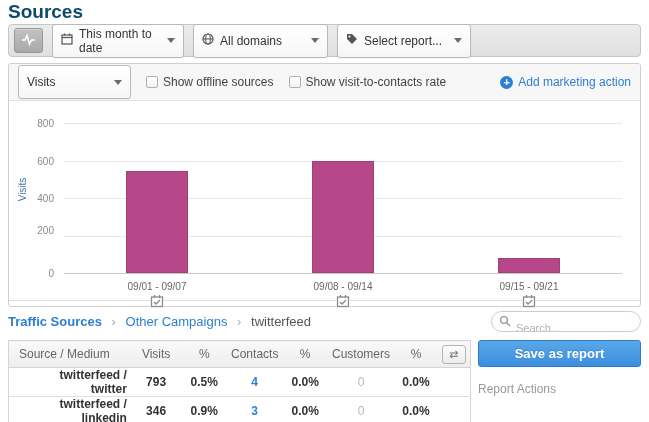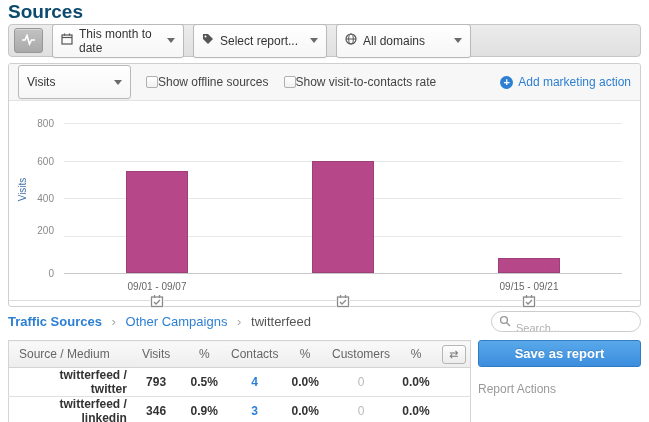--- a/index.html
+++ b/index.html
@@ -34,21 +34,21 @@
   
   .panel {
     position:absolute; left:8px; right:8px; top:63px; height:244px;
     border:1px solid #cfcfcf; border-radius:3px; background:#fff;
   }
   .panel-header {
     height:37px; background:#f7f7f7; border-bottom:1px solid #e2e2e2;
     display:flex; align-items:center; padding:0 9px; gap:7px; border-radius:3px 3px 0 0;
   }
   .dd-metric { width:113px; height:25px; }
-  .chk-label { display:flex; align-items:center; font-size:12px; color:#444; margin-left:8px; cursor:pointer; }
+  .chk-label { display:flex; align-items:center; gap:5px; font-size:12px; color:#444; margin-left:8px; cursor:pointer; }
   .checkbox { width:12px; height:12px; border:1px solid #b0b0b0; border-radius:2px; background:linear-gradient(#fff,#f1f1f1); }
   .add-action { margin-left:auto; display:flex; align-items:center; gap:5px; font-size:12px; color:#2d7fd4; text-decoration:none; cursor:pointer; }
   .plus-circle { width:13px; height:13px; border-radius:50%; background:#2d7fd4; color:#fff; font-size:11px; line-height:13px; text-align:center; font-weight:bold; }
 
   
   .chart-area { position:relative; height:205px; }
   .gridline { position:absolute; height:1px; background:#e8e8e8; }
   .gridline.axis { background:#c8c8c8; }
   .ytick { position:absolute; font-size:10px; color:#8a8a8a; text-align:right; }
   .ylabel { position:absolute; font-size:10px; color:#4572a7; text-align:center; transform:rotate(-90deg); }
@@ -116,39 +116,39 @@
       <svg width="12" height="12" viewBox="0 0 12 12">
           <rect x="1" y="2" width="10" height="9" fill="none" stroke="#555" stroke-width="1.2"></rect>
           <line x1="1" y1="4.5" x2="11" y2="4.5" stroke="#555" stroke-width="1.2"></line>
           <line x1="3.5" y1="0.5" x2="3.5" y2="2.5" stroke="#555" stroke-width="1.2"></line>
           <line x1="8.5" y1="0.5" x2="8.5" y2="2.5" stroke="#555" stroke-width="1.2"></line>
         </svg>
     </span>
     <span>This month to date</span>
     <span class="caret"></span>
   </div>
-  <div class="dd dd-report">
-    <span>
-      <svg width="12" height="12" viewBox="0 0 12 12">
-          <path d="M1,1 L6,1 L11,6 L6,11 L1,6 Z" fill="#555"></path>
-          <circle cx="3.5" cy="3.5" r="1" fill="#fff"></circle>
-        </svg>
-    </span>
-    <span>Select report...</span>
-    <span class="caret"></span>
-  </div>
   <div class="dd dd-domain">
     <span>
       <svg width="12" height="12" viewBox="0 0 12 12">
           <circle cx="6" cy="6" r="5" fill="none" stroke="#555" stroke-width="1.2"></circle>
           <ellipse cx="6" cy="6" rx="2.3" ry="5" fill="none" stroke="#555" stroke-width="1"></ellipse>
           <line x1="1" y1="6" x2="11" y2="6" stroke="#555" stroke-width="1"></line>
         </svg>
     </span>
     <span>All domains</span>
+    <span class="caret"></span>
+  </div>
+  <div class="dd dd-report">
+    <span>
+      <svg width="12" height="12" viewBox="0 0 12 12">
+          <path d="M1,1 L6,1 L11,6 L6,11 L1,6 Z" fill="#555"></path>
+          <circle cx="3.5" cy="3.5" r="1" fill="#fff"></circle>
+        </svg>
+    </span>
+    <span>Select report...</span>
     <span class="caret"></span>
   </div>
 </div>
 
 <div class="panel">
   <div class="panel-header">
     <div class="dd dd-metric">
       <span>Visits</span>
       <span class="caret"></span>
     </div>
@@ -180,20 +180,21 @@
       <div class="timeline" style="top: 199px;"></div>
       <div class="bar" style="left: 117px; width: 62px; top: 70px; height: 102px; background: rgb(182, 72, 138);"></div>
       <div class="xlabel" style="left: 78px; width: 140px; top: 180px;">09/01 - 09/07</div>
       <div class="cal-marker" style="left: 141px; top: 193px;"><svg width="14" height="14" viewBox="0 0 14 14">
           <rect x="1.5" y="3" width="11" height="9.5" fill="#fff" stroke="#8a8a8a" stroke-width="1.3"></rect>
           <line x1="4.5" y1="1" x2="4.5" y2="4" stroke="#8a8a8a" stroke-width="1.3"></line>
           <line x1="9.5" y1="1" x2="9.5" y2="4" stroke="#8a8a8a" stroke-width="1.3"></line>
           <polyline points="4,8 6,10 10,6" fill="none" stroke="#8a8a8a" stroke-width="1.3"></polyline>
         </svg></div>
       <div class="bar" style="left: 303px; width: 62px; top: 60px; height: 112px; background: rgb(182, 72, 138);"></div>
+      <div class="xlabel" style="left: 264px; width: 140px; top: 180px;">09/08 - 09/14</div>
       <div class="cal-marker" style="left: 327px; top: 193px;"><svg width="14" height="14" viewBox="0 0 14 14">
           <rect x="1.5" y="3" width="11" height="9.5" fill="#fff" stroke="#8a8a8a" stroke-width="1.3"></rect>
           <line x1="4.5" y1="1" x2="4.5" y2="4" stroke="#8a8a8a" stroke-width="1.3"></line>
           <line x1="9.5" y1="1" x2="9.5" y2="4" stroke="#8a8a8a" stroke-width="1.3"></line>
           <polyline points="4,8 6,10 10,6" fill="none" stroke="#8a8a8a" stroke-width="1.3"></polyline>
         </svg></div>
       <div class="bar" style="left: 489px; width: 62px; top: 157px; height: 15px; background: rgb(182, 72, 138);"></div>
       <div class="xlabel" style="left: 450px; width: 140px; top: 180px;">09/15 - 09/21</div>
       <div class="cal-marker" style="left: 513px; top: 193px;"><svg width="14" height="14" viewBox="0 0 14 14">
           <rect x="1.5" y="3" width="11" height="9.5" fill="#fff" stroke="#8a8a8a" stroke-width="1.3"></rect>

